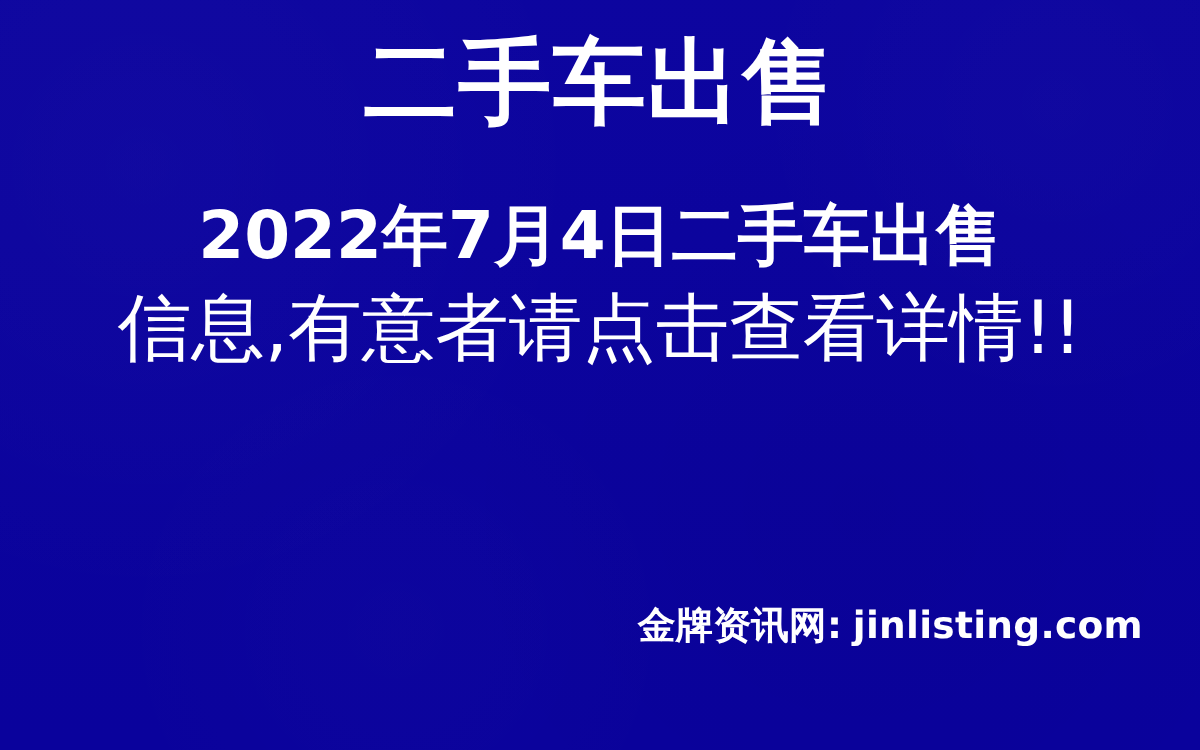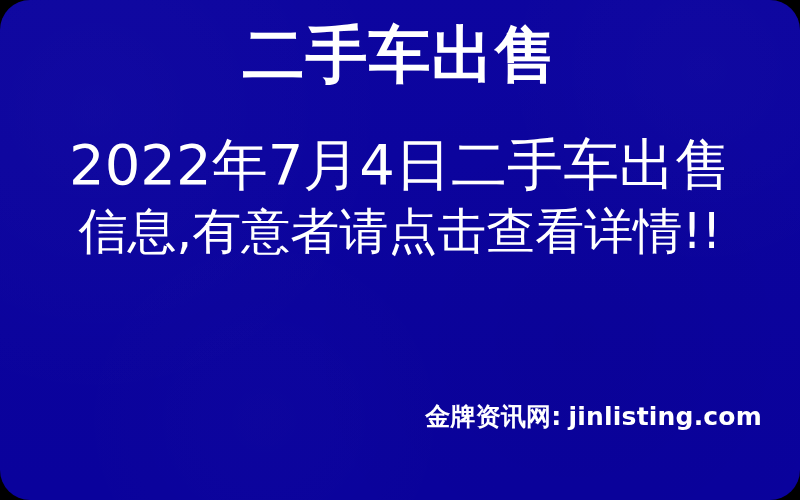--- a/index.html
+++ b/index.html
@@ -9,21 +9,20 @@
     background: #000000;
   }
 
   .poster {
     position: relative;
     width: 800px;
     height: 500px;
     overflow: hidden;
     background-color: #0a029e;
     font-family: "DejaVu Sans", "Liberation Sans", sans-serif;
-    border-radius: 30px;
     -webkit-font-smoothing: antialiased;
   }
 
   
   .poster-noise {
     position: absolute;
     inset: 0;
     pointer-events: none;
     background-image:
       radial-gradient(circle at 12% 22%, rgba(255,255,255,0.018), rgba(255,255,255,0) 38%),
@@ -58,22 +57,22 @@
   .body-block {
     position: absolute;
     top: 133px;
     left: 0;
     right: 0;
     text-align: center;
     color: #ffffff;
   }
 
   .body-line-1 {
-    font-size: 56px;
-    font-weight: 400;
+    font-size: 44px;
+    font-weight: 700;
     line-height: 1.15;
     letter-spacing: 0px;
     white-space: nowrap;
   }
 
   .body-line-2 {
     margin-top: 8px;
     font-size: 49px;
     font-weight: 400;
     line-height: 1.12;

